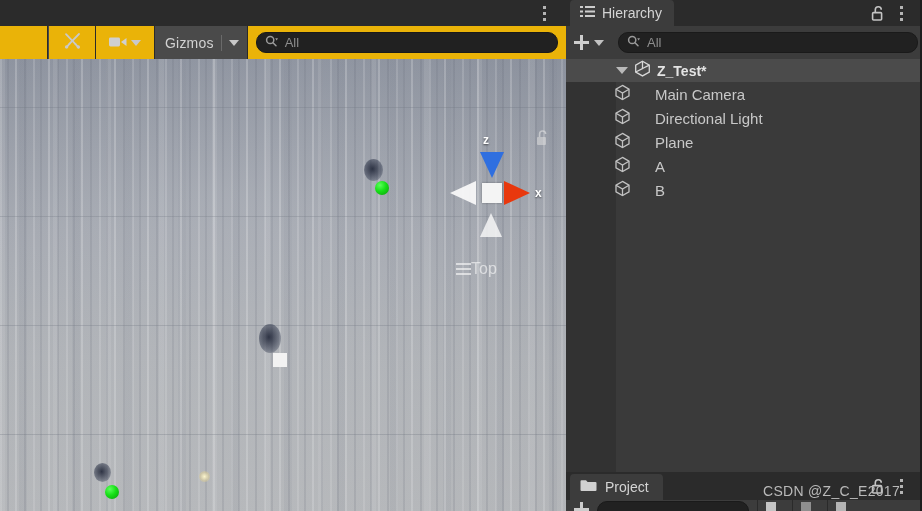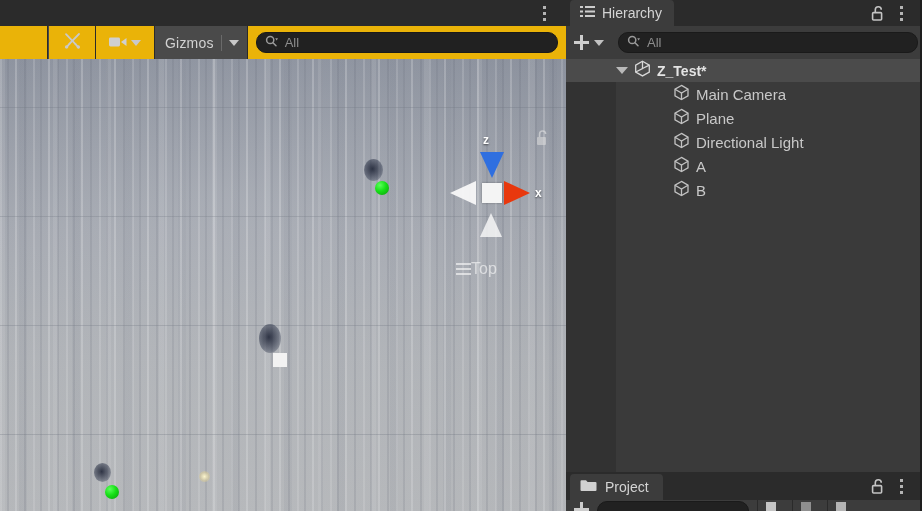--- a/index.html
+++ b/index.html
@@ -396,22 +396,22 @@
     font-weight: bold;
     color: #e4e4e4;
     margin-left: 6px;
   }
 
   .hier-row {
     position: relative;
     height: 24px;
     display: flex;
     align-items: center;
-    padding-left: 107px;
-    gap: 6px;
+    padding-left: 48px;
+    gap: 24px;
   }
   .hier-row-label {
     font-size: 15px;
     color: #c8c8c8;
   }
 
   
   #project-tabstrip {
     position: absolute;
     left: 0; top: 472px;
@@ -660,29 +660,29 @@
                 <path d="M8.5 9 L8.5 15.6" fill="none" stroke="#c2c2c2" stroke-width="1.3"></path>
               </svg></span>
             <span class="hier-row-label">Main Camera</span>
           </div>
           <div class="hier-row">
             <span><svg width="17" height="17" viewBox="0 0 17 17">
                 <path d="M8.5 1.4 L15 5.2 L15 11.8 L8.5 15.6 L2 11.8 L2 5.2 Z" fill="none" stroke="#c2c2c2" stroke-width="1.3"></path>
                 <path d="M2 5.2 L8.5 9 L15 5.2" fill="none" stroke="#c2c2c2" stroke-width="1.3"></path>
                 <path d="M8.5 9 L8.5 15.6" fill="none" stroke="#c2c2c2" stroke-width="1.3"></path>
               </svg></span>
-            <span class="hier-row-label">Plane</span>
+            <span class="hier-row-label">Directional Light</span>
           </div>
           <div class="hier-row">
             <span><svg width="17" height="17" viewBox="0 0 17 17">
                 <path d="M8.5 1.4 L15 5.2 L15 11.8 L8.5 15.6 L2 11.8 L2 5.2 Z" fill="none" stroke="#c2c2c2" stroke-width="1.3"></path>
                 <path d="M2 5.2 L8.5 9 L15 5.2" fill="none" stroke="#c2c2c2" stroke-width="1.3"></path>
                 <path d="M8.5 9 L8.5 15.6" fill="none" stroke="#c2c2c2" stroke-width="1.3"></path>
               </svg></span>
-            <span class="hier-row-label">Directional Light</span>
+            <span class="hier-row-label">Plane</span>
           </div>
           <div class="hier-row">
             <span><svg width="17" height="17" viewBox="0 0 17 17">
                 <path d="M8.5 1.4 L15 5.2 L15 11.8 L8.5 15.6 L2 11.8 L2 5.2 Z" fill="none" stroke="#c2c2c2" stroke-width="1.3"></path>
                 <path d="M2 5.2 L8.5 9 L15 5.2" fill="none" stroke="#c2c2c2" stroke-width="1.3"></path>
                 <path d="M8.5 9 L8.5 15.6" fill="none" stroke="#c2c2c2" stroke-width="1.3"></path>
               </svg></span>
             <span class="hier-row-label">A</span>
           </div>
           <div class="hier-row">
@@ -713,20 +713,21 @@
         </svg>
       </div>
 
       <div id="project-kebab">
         <span class="kebab-dot d1"></span>
         <span class="kebab-dot d2"></span>
         <span class="kebab-dot d3"></span>
       </div>
     </div>
 
+    <div id="watermark">CSDN @Z_C_E2017</div>
 
     <div id="project-toolbar">
       <span id="proj-plus" class="plus-icon"></span>
       <span id="proj-search"></span>
       <span class="proj-icon-btn">
         <span class="proj-sq"></span>
       </span>
       <span class="proj-icon-btn">
         <span class="proj-sq" style="background:#8f8f8f;"></span>
       </span>

